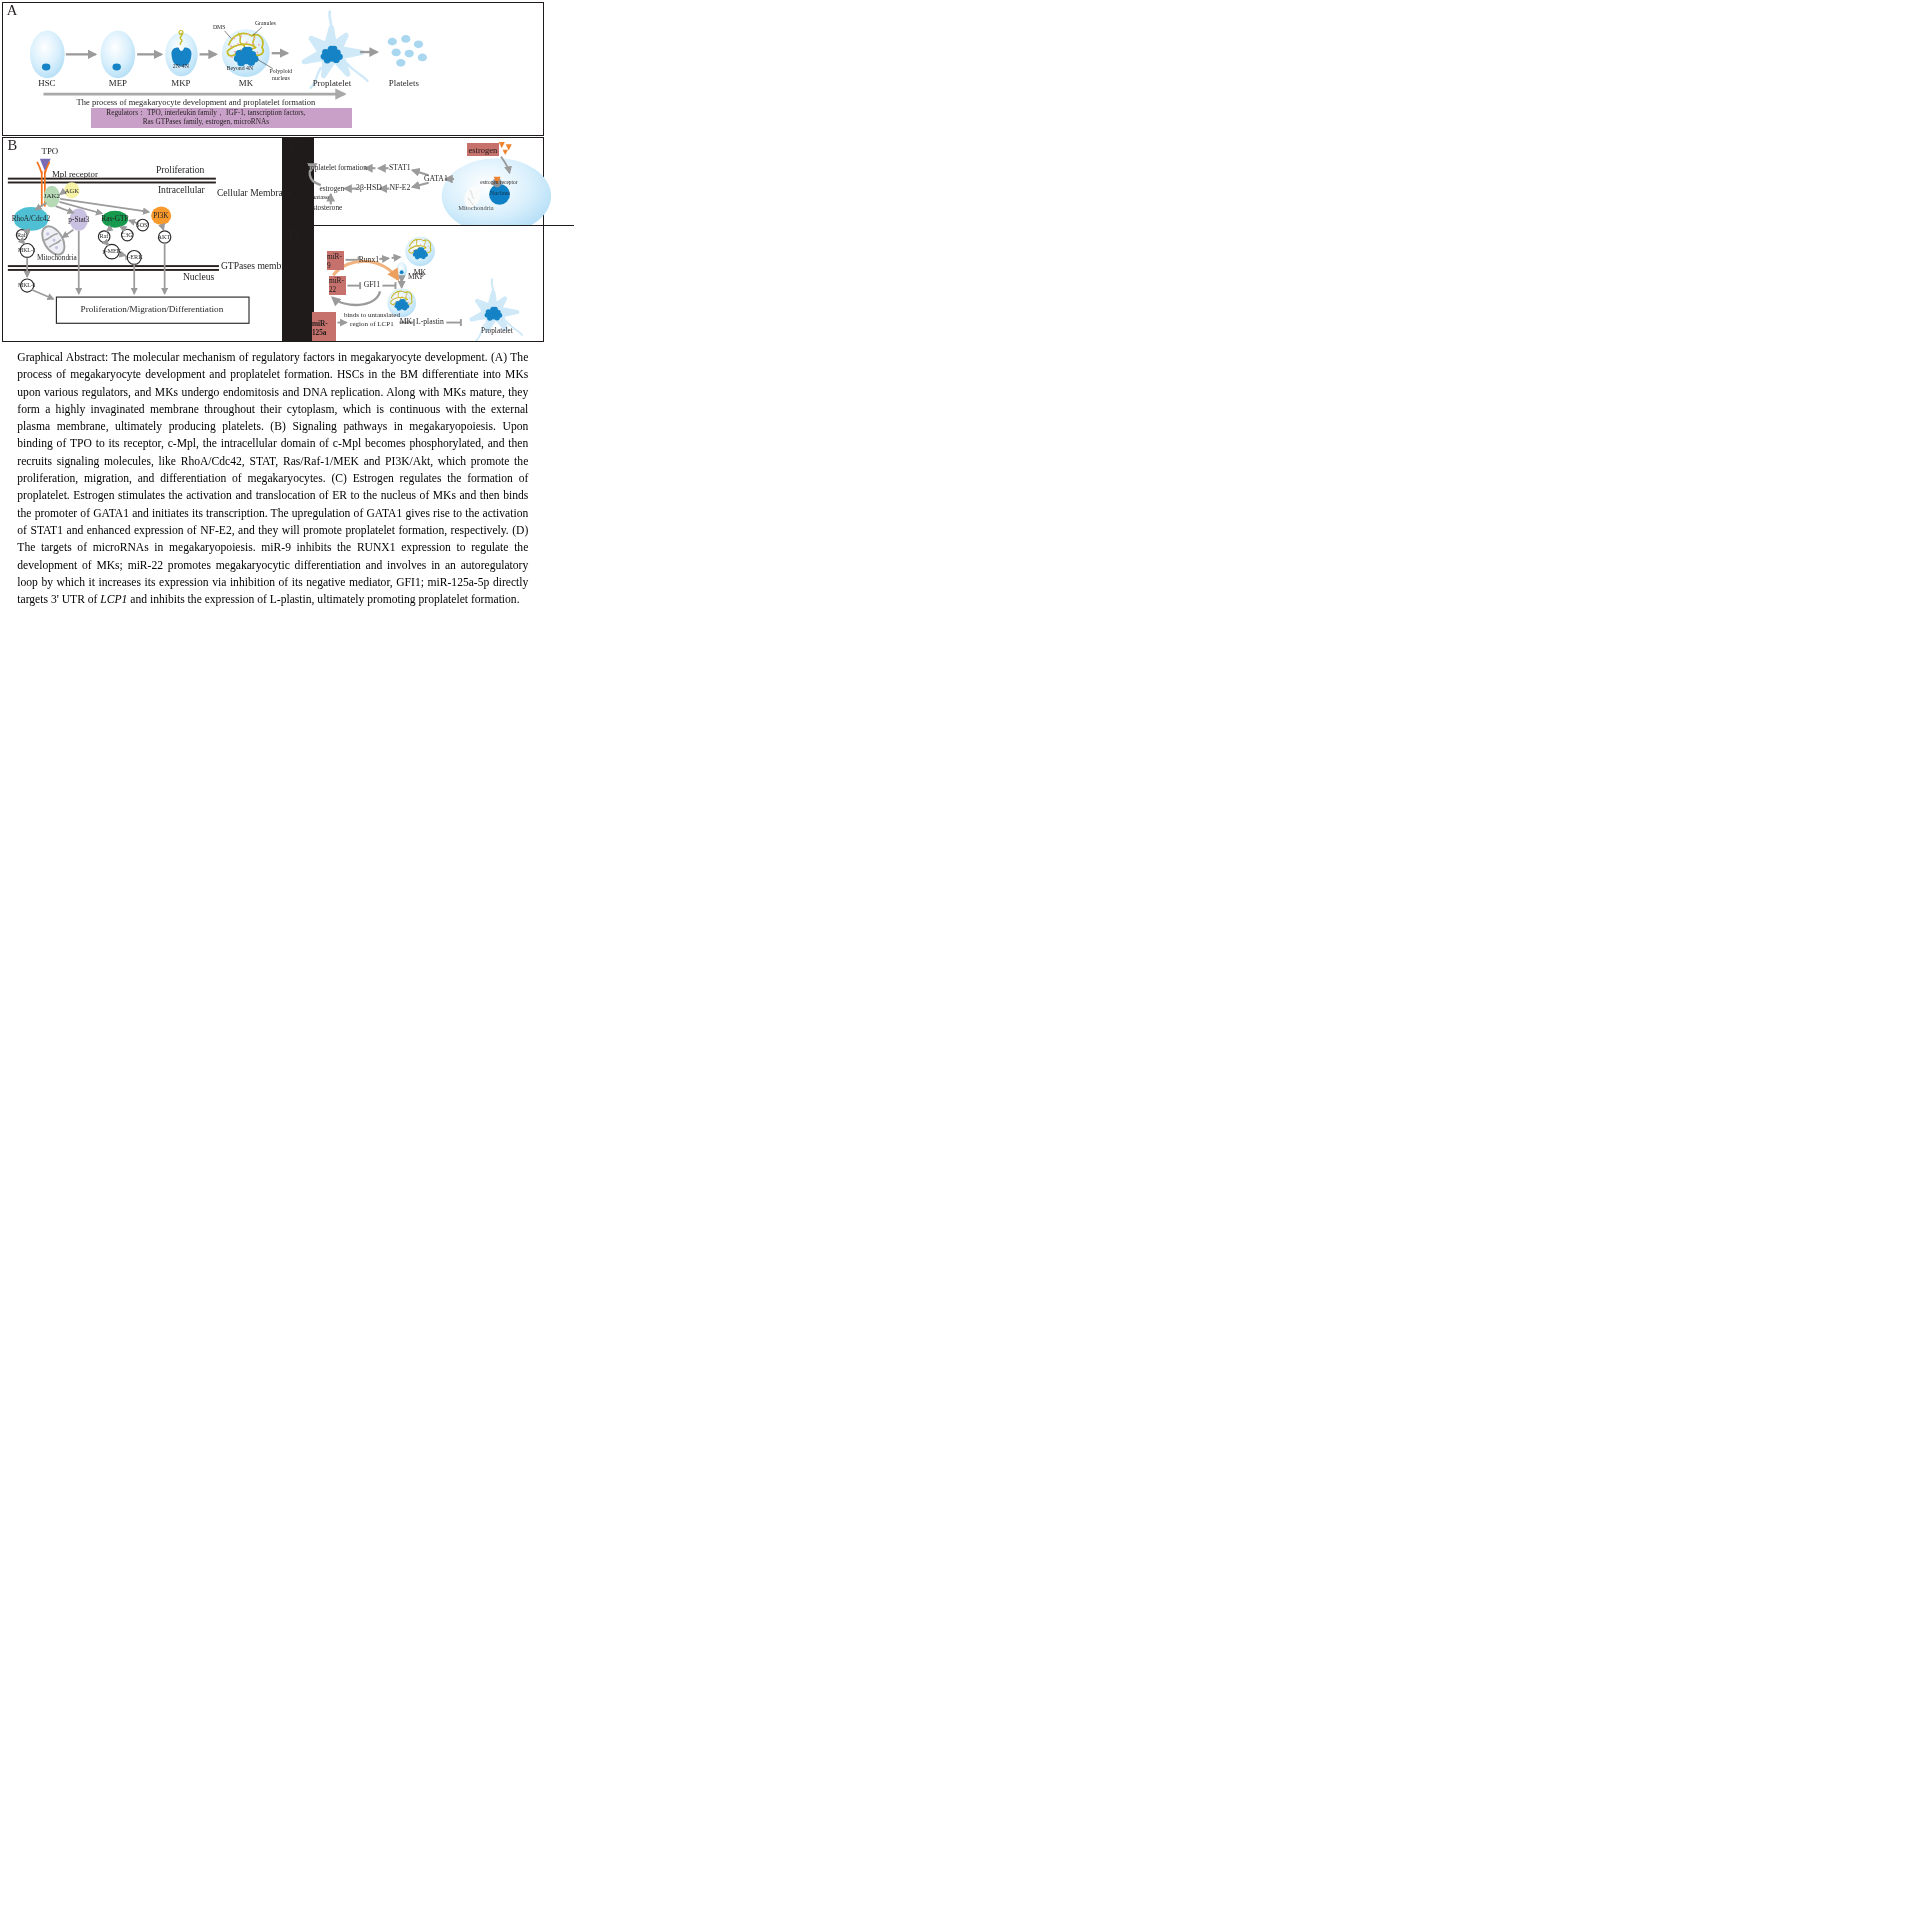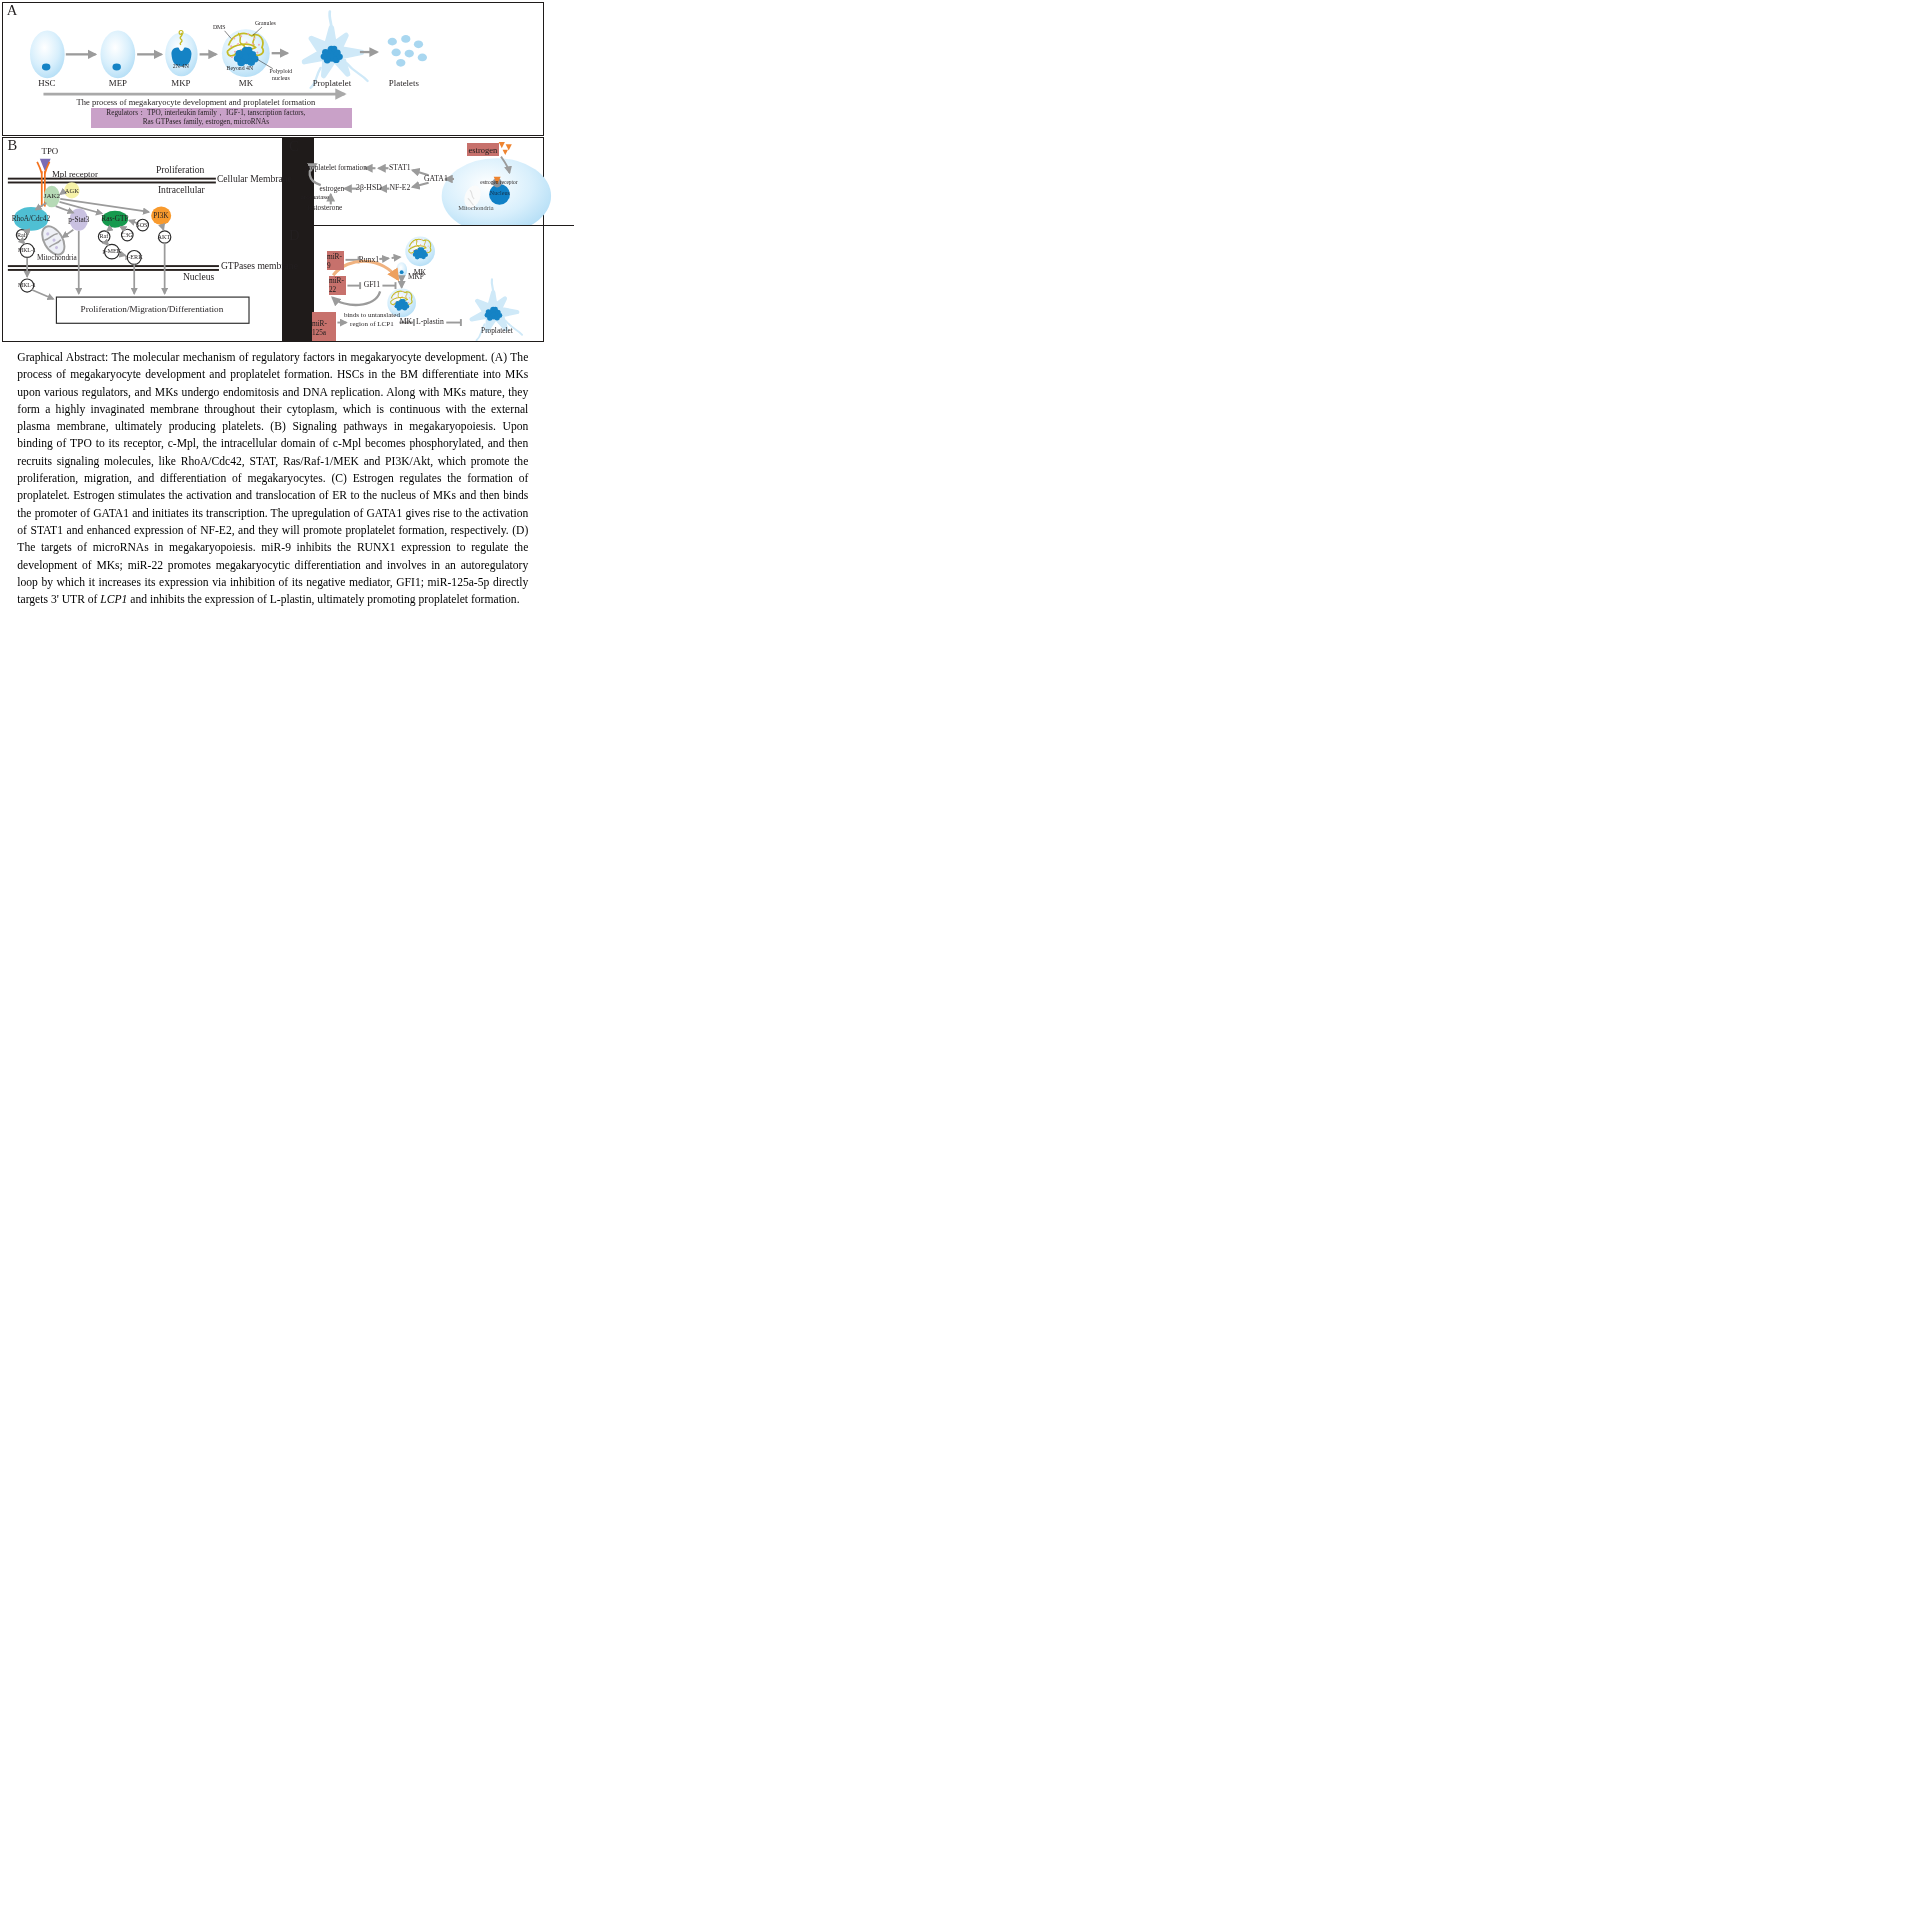--- a/index.html
+++ b/index.html
@@ -234,21 +234,21 @@
           <line x1="74" y1="394" x2="130" y2="418" marker-end="url(#mgray)"></line>
         </g>
 
         <rect x="138" y="413" width="500" height="68" fill="#ffffff" stroke="#2b2b2b" stroke-width="3"></rect>
       </svg>
 
       <div class="lbl plabel" style="left:4.6px;top:0;">B</div>
       <div class="lbl cen" style="left:47px;top:8.5px;font-size:8.9px;">TPO</div>
       <div class="lbl" style="left:49px;top:32px;font-size:8.9px;">Mpl receptor</div>
       <div class="lbl" style="left:153px;top:27px;font-size:9.6px;">Proliferation</div>
-      <div class="lbl" style="left:214px;top:36px;font-size:9.6px;">Cellular Membrane</div>
+      <div class="lbl" style="left:214px;top:50px;font-size:9.6px;">Cellular Membrane</div>
       <div class="lbl" style="left:155px;top:47px;font-size:9.6px;">Intracellular</div>
       <div class="lbl cen" style="left:49px;top:55px;font-size:7px;">JAK2</div>
       <div class="lbl cen" style="left:69px;top:49px;font-size:6.5px;">AGK</div>
       <div class="lbl cen" style="left:28px;top:77px;font-size:7.3px;">RhoA/Cdc42</div>
       <div class="lbl cen" style="left:18.5px;top:94px;font-size:6.2px;">Raf</div>
       <div class="lbl cen" style="left:24px;top:109px;font-size:5.8px;">MKL-1</div>
       <div class="lbl cen" style="left:54px;top:116px;font-size:7.3px;">Mitochondria</div>
       <div class="lbl cen" style="left:76px;top:78px;font-size:7.3px;">p-Stat3</div>
       <div class="lbl cen" style="left:112px;top:77px;font-size:7.3px;">Ras-GTP</div>
       <div class="lbl cen" style="left:139px;top:84px;font-size:6.2px;">SOS</div>
@@ -357,21 +357,21 @@
       </svg>
 
       <div class="lbl plabel" style="left:6.2px;top:1.5px;">D</div>
       <div class="redbox" style="left:44px;top:25px;width:17.3px;height:19px;">miR-9</div>
       <div class="lbl cen" style="left:86px;top:30px;font-size:7.7px;">Runx1</div>
       <div class="lbl cen" style="left:137px;top:43px;font-size:7.7px;">MK</div>
       <div class="lbl" style="left:125px;top:47px;font-size:7.3px;">MKP</div>
       <div class="redbox" style="left:46px;top:50px;width:17.3px;height:18.5px;">miR-22</div>
       <div class="lbl cen" style="left:89px;top:55px;font-size:7.7px;">GFI1</div>
       <div class="lbl cen" style="left:123px;top:92px;font-size:7.7px;">MK</div>
-      <div class="redbox" style="left:29px;top:86px;width:24px;height:31px;">miR-125a</div>
+      <div class="redbox" style="left:29px;top:86px;width:24px;height:31px;font-weight:bold;">miR-125a</div>
       <div class="lbl cen" style="left:89px;top:86px;font-size:7px;">binds to untanslated</div>
       <div class="lbl cen" style="left:89px;top:95px;font-size:7px;">region of LCP1</div>
       <div class="lbl cen" style="left:147px;top:92px;font-size:7.7px;">L-plastin</div>
       <div class="lbl cen" style="left:214px;top:101px;font-size:7.3px;">Proplatelet</div>
     </div>
   </div>
 
   <p class="caption"><span>Graphical Abstract: The molecular mechanism of regulatory factors in megakaryocyte development. (A) The process of megakaryocyte development and proplatelet formation. HSCs in the BM differentiate into MKs upon various regulators, and MKs undergo endomitosis and DNA replication. Along with MKs mature, they form a highly invaginated membrane throughout their cytoplasm, which is continuous with the external plasma membrane, ultimately producing platelets. (B) Signaling pathways in megakaryopoiesis. Upon binding of TPO to its receptor, c-Mpl, the intracellular domain of c-Mpl becomes phosphorylated, and then recruits signaling molecules, like RhoA/Cdc42, STAT, Ras/Raf-1/MEK and PI3K/Akt, which promote the proliferation, migration, and differentiation of megakaryocytes. (C) Estrogen regulates the formation of proplatelet. Estrogen stimulates the activation and translocation of ER to the nucleus of MKs and then binds the promoter of GATA1 and initiates its transcription. The upregulation of GATA1 gives rise to the activation of STAT1 and enhanced expression of NF-E2, and they will promote proplatelet formation, respectively. (D) The targets of microRNAs in megakaryopoiesis. miR-9 inhibits the RUNX1 expression to regulate the development of MKs; miR-22 promotes megakaryocytic differentiation and involves in an autoregulatory loop by which it increases its expression via inhibition of its negative mediator, GFI1; miR-125a-5p directly targets 3' UTR of </span><i>LCP1</i><span> and inhibits the expression of L-plastin, ultimately promoting proplatelet formation.</span></p>
 
 </div>

